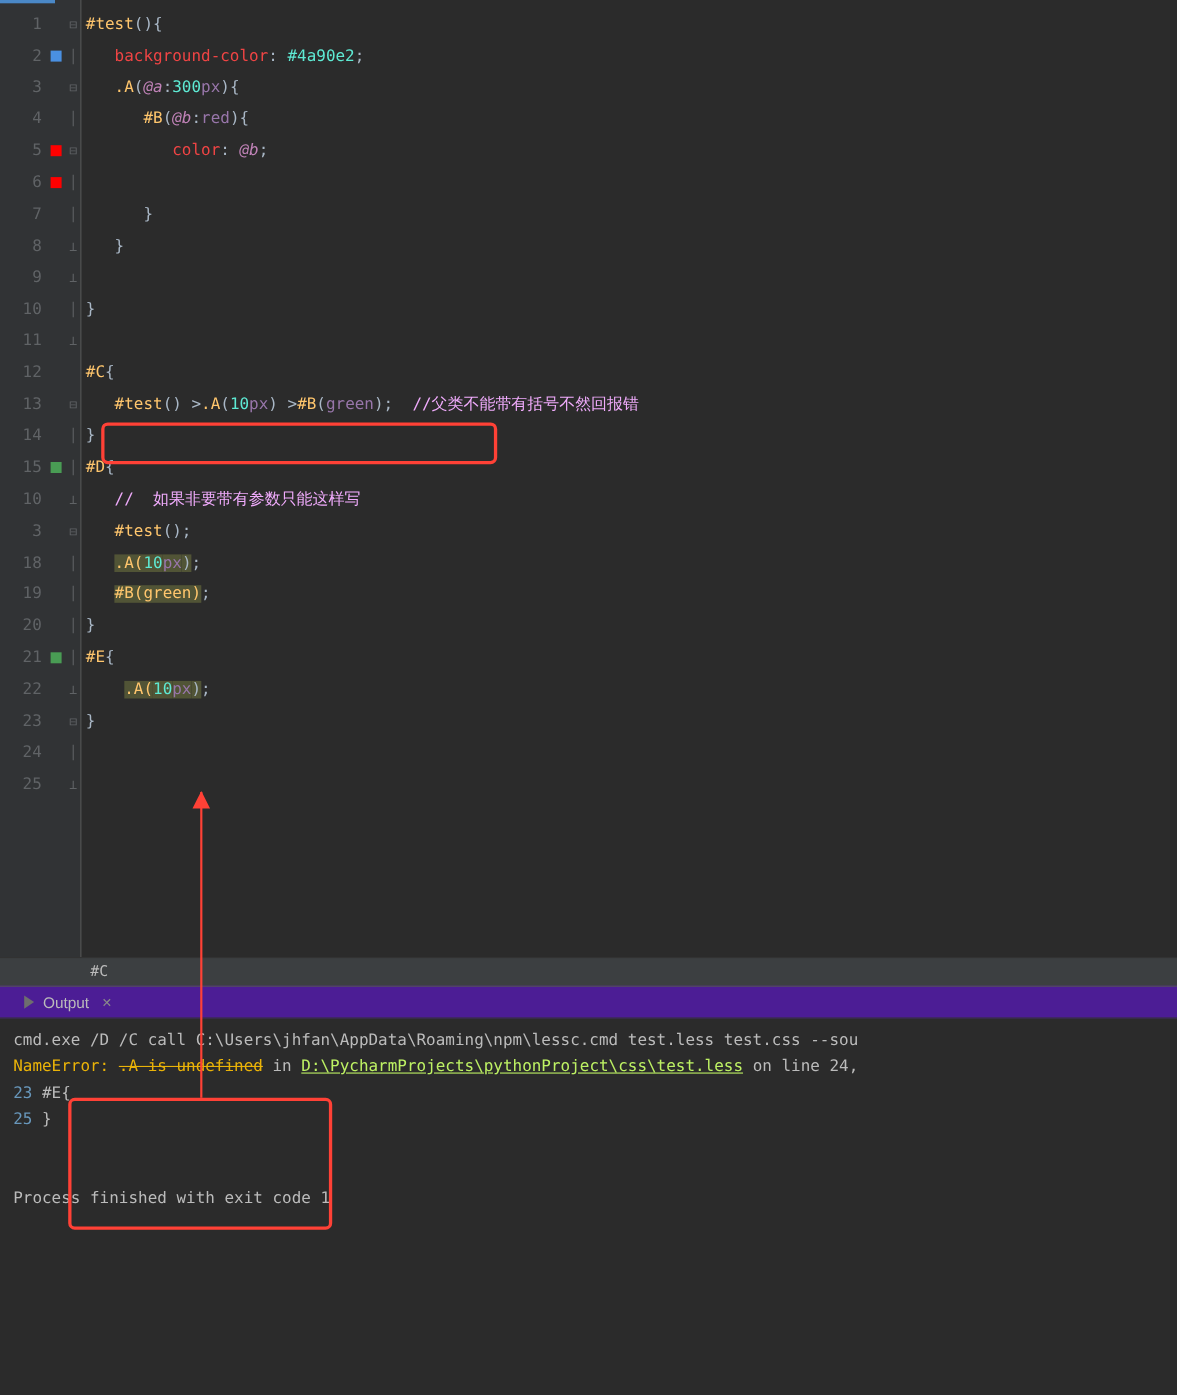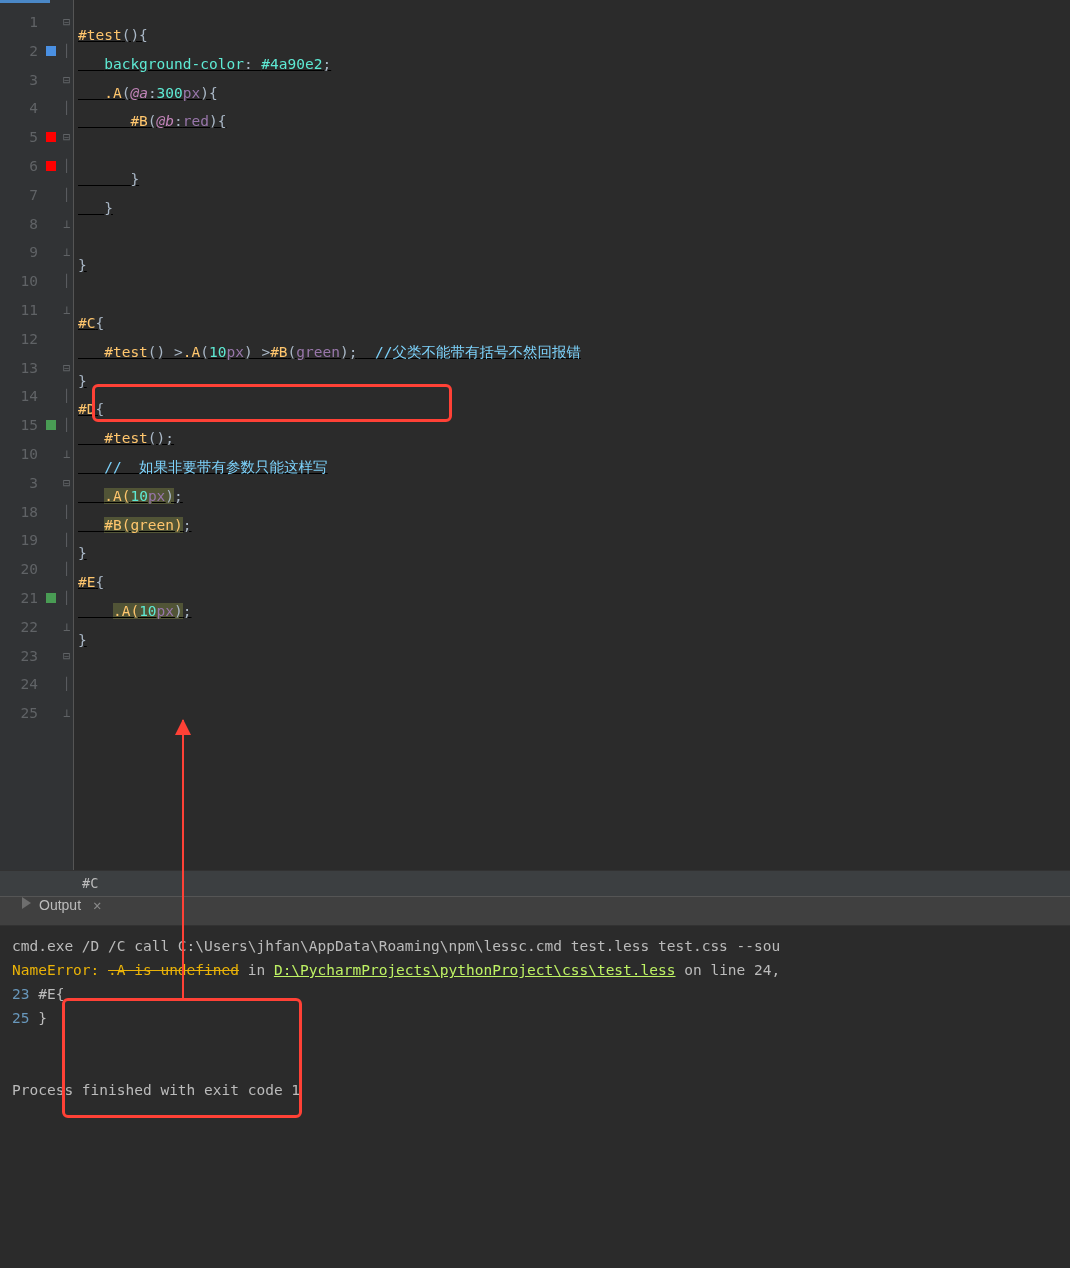--- a/index.html
+++ b/index.html
@@ -47,35 +47,34 @@
     background: #313335;
     border-right: 1px solid #555;
     padding-top: 8px;
     line-height: 28.8px;
     color: #606366;
     font-size: 12px;
   }
   .fold-col div { height: 28.8px; display:flex; align-items:center; justify-content:center; }
   .code {
     flex: 1;
-    padding-top: 21px;
+    padding-top: 8px;
     line-height: 28.8px;
     padding-left: 4px;
     position: relative;
-    text-decoration: underline;
   }
   .code-line { height: 28.8px; white-space: pre; position: relative; }
   .code-line.current { background: #323232; }
   .tok-sel { color: #ffc66d; }
-  .tok-prop { color: #5eead4; }
+  .tok-prop { color: #ef4444; }
   .tok-punc { color: #a9b7c6; }
   .tok-var { color: #c183b8; font-style: italic; }
   .tok-num { color: #5eead4; }
   .tok-kw { color: #9876aa; }
-  .tok-cmt { color: #7dd3fc; }
+  .tok-cmt { color: #f0abfc; }
   .hl { background: #3b3b2f; }
   .hl2 { background: #515436; }
   .red-box {
     position: absolute;
     border: 3.5px solid #ff4136;
     border-radius: 6px;
     pointer-events: none;
   }
   .box1 { top: 384px; left: 92px; width: 360px; height: 38px; }
   .box2 { top: 998px; left: 62px; width: 240px; height: 120px; }
@@ -97,25 +96,26 @@
   }
   .breadcrumb {
     background: #3c3f41;
     height: 26px;
     color: #bbbbbb;
     padding: 4px 0 0 82px;
     font-size: 13.5px;
     border-top: 1px solid #323232;
   }
   .output-header {
-    background: #404040;
+    background: #4c1d95;
     height: 30px;
     border-top: 1px solid #555;
     border-bottom: 1px solid #323232;
     display: flex;
+    align-items: center;
     padding-left: 22px;
     gap: 8px;
   }
   .play-icon {
     width: 0; height: 0;
     border-top: 6px solid transparent;
     border-bottom: 6px solid transparent;
     border-left: 9px solid #6e6e6e;
   }
   .output-title { color: #bbbbbb; font-size: 14px; font-family: sans-serif; }
@@ -196,32 +196,33 @@
       <div>⊥</div>
       <div>⊟</div>
       <div>│</div>
       <div>⊥</div>
   </div>
   <div class="code">
     <div class="code-line"><span class="tok-sel">#test</span><span class="tok-punc">(){</span></div>
     <div class="code-line">   <span class="tok-prop">background-color</span><span class="tok-punc">: </span><span class="tok-num">#4a90e2</span><span class="tok-punc">;</span></div>
     <div class="code-line">   <span class="tok-sel">.A</span><span class="tok-punc">(</span><span class="tok-var">@a</span><span class="tok-punc">:</span><span class="tok-num">300</span><span class="tok-kw">px</span><span class="tok-punc">){</span></div>
     <div class="code-line">      <span class="tok-sel">#B</span><span class="tok-punc">(</span><span class="tok-var">@b</span><span class="tok-punc">:</span><span class="tok-kw">red</span><span class="tok-punc">){</span></div>
+    <div class="code-line">         <span class="tok-prop">color</span><span class="tok-punc">: </span><span class="tok-var">@b</span><span class="tok-punc">;</span></div>
     <div class="code-line"></div>
     <div class="code-line">      <span class="tok-punc">}</span></div>
     <div class="code-line">   <span class="tok-punc">}</span></div>
     <div class="code-line"></div>
     <div class="code-line"><span class="tok-punc">}</span></div>
     <div class="code-line"></div>
     <div class="code-line"><span class="tok-sel">#C</span><span class="tok-punc">{</span></div>
     <div class="code-line">   <span class="tok-sel">#test</span><span class="tok-punc">() &gt;</span><span class="tok-sel">.A</span><span class="tok-punc">(</span><span class="tok-num">10</span><span class="tok-kw">px</span><span class="tok-punc">) &gt;</span><span class="tok-sel">#B</span><span class="tok-punc">(</span><span class="tok-kw">green</span><span class="tok-punc">);</span>  <span class="tok-cmt">//父类不能带有括号不然回报错</span></div>
     <div class="code-line"><span class="tok-punc">}</span></div>
     <div class="code-line"><span class="tok-sel">#D</span><span class="tok-punc">{</span></div>
+    <div class="code-line">   <span class="tok-cmt">//  如果非要带有参数只能这样写</span></div>
     <div class="code-line">   <span class="tok-sel">#test</span><span class="tok-punc">();</span></div>
-    <div class="code-line">   <span class="tok-cmt">//  如果非要带有参数只能这样写</span></div>
     <div class="code-line">   <span class="tok-sel hl2">.A(</span><span class="tok-num hl2">10</span><span class="tok-kw hl2">px</span><span class="tok-punc hl2">)</span><span class="tok-punc">;</span></div>
     <div class="code-line">   <span class="tok-sel hl2">#B(green)</span><span class="tok-punc">;</span></div>
     <div class="code-line"><span class="tok-punc">}</span></div>
     <div class="code-line"><span class="tok-sel">#E</span><span class="tok-punc">{</span></div>
     <div class="code-line">    <span class="tok-sel hl2">.A(</span><span class="tok-num hl2">10</span><span class="tok-kw hl2">px</span><span class="tok-punc hl2">)</span><span class="tok-punc">;</span></div>
     <div class="code-line"><span class="tok-punc">}</span></div>
   </div>
 </div>
 
 <div class="breadcrumb"><span>#C</span></div>

